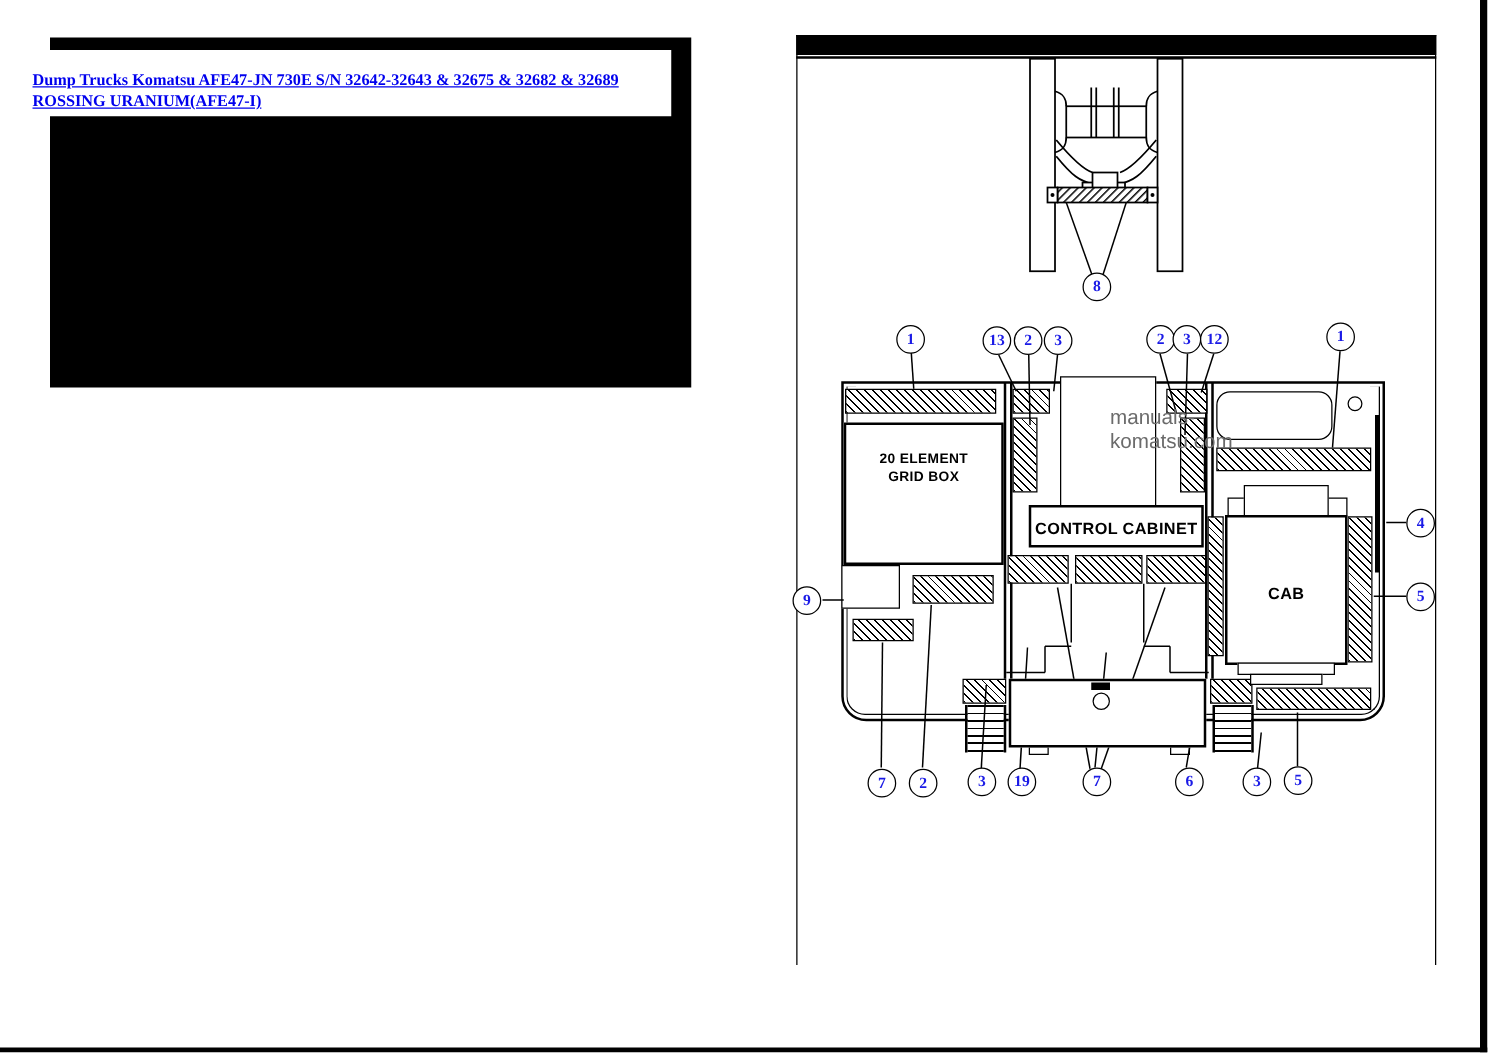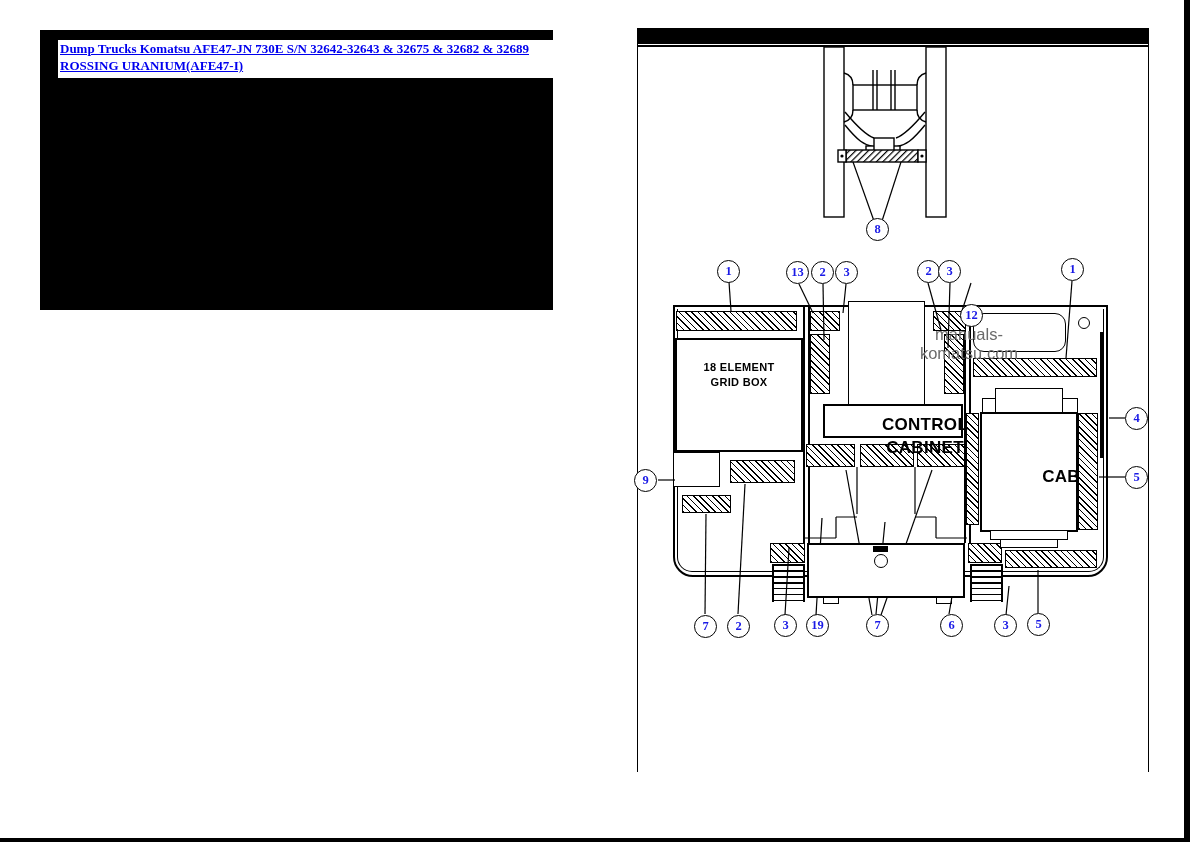--- a/index.html
+++ b/index.html
@@ -7,21 +7,21 @@
     position:relative;
     width:1190px;height:842px;
     background:#fff;
     font-family:"Liberation Sans",sans-serif;
     overflow:hidden;
   }
   .abs{position:absolute;box-sizing:border-box;}
 
   
   .black-panel{left:40px;top:30px;width:513px;height:280px;background:#000;}
-  .link-strip{left:58px;top:40px;width:513px;background:#fff;padding:1px 2px 3px 2px;}
+  .link-strip{left:24px;top:40px;width:513px;background:#fff;padding:16px 2px 3px 2px;}
   a.doc-link{
     font:bold 13px "Liberation Serif",serif;
     color:var(--link_blue,#0000EE);
     text-decoration:underline;
     line-height:1.3;
     display:block;
   }
 
   
   .panel-frame{left:637px;top:28px;width:512px;height:744px;border:1.5px solid #000;border-bottom:none;background:transparent;}
@@ -48,25 +48,25 @@
   .body-inner{
     border:1px solid #000;border-top:none;border-radius:0 0 15px 15px;background:transparent;
   }
   .divline{background:#000;width:1.5px;}
   .hole{border:1.5px solid #000;border-radius:50%;background:#fff;}
 
   .dlabel{
     font:bold 11px "Liberation Sans",sans-serif;
     letter-spacing:.3px;color:#000;text-align:center;line-height:1.35;
   }
-  .dlabel-mid{font-size:17px;margin-left:32px;}
+  .dlabel-mid{font-size:13px;}
   .watermark{
     font:16.5px "Liberation Sans",sans-serif;
     color:var(--watermark_gray,#6b6b6b);
-    text-align:center;z-index:12;
+    text-align:left;z-index:12;
   }
   .callout{
     width:23px;height:23px;border-radius:50%;
     border:1.5px solid #000;background:#fff;
     color:var(--callout_blue,#1a1ae6);
     display:flex;align-items:center;justify-content:center;
     font:bold 12.5px "Liberation Serif",serif;
     z-index:11;
   }
   svg.overlay{left:637px;top:28px;width:513px;height:752px;z-index:8;position:absolute;}
@@ -126,21 +126,21 @@
 <div class="abs wbox2" style="left:807px;top:543px;width:158px;height:55px;z-index:9;"></div>
 <div class="abs" style="left:873px;top:546px;width:15px;height:6px;background:#000;z-index:10;"></div>
 <div class="abs hole" style="left:874px;top:554px;width:14px;height:14px;z-index:10;"></div>
 <div class="abs wbox" style="left:823px;top:597px;width:16px;height:7px;"></div>
 <div class="abs wbox" style="left:936px;top:597px;width:16px;height:7px;"></div>
 
 <div class="abs grille" style="left:772px;top:564px;width:33px;height:38px;"></div>
 <div class="abs grille" style="left:970px;top:564px;width:33px;height:38px;"></div>
 
 <div class="abs dlabel z10" style="left:675px;top:360px;width:128px;">
-  <div>18 ELEMENT</div>
+  <div>20 ELEMENT</div>
   <div>GRID BOX</div>
 </div>
 <div class="abs dlabel dlabel-mid z10" style="left:823px;top:414px;width:140px;">CONTROL CABINET</div>
 <div class="abs dlabel dlabel-mid z10" style="left:980px;top:466px;width:98px;">CAB</div>
 <div class="abs watermark" style="left:888px;top:325px;width:162px;">manuals-komatsu.com</div>
 
 <svg class="overlay" viewBox="637 28 513 752">
   <g stroke="#000" stroke-width="1.4" fill="none">
 
     <rect x="824" y="47" width="20" height="170" fill="#fff"></rect>
@@ -208,21 +208,21 @@
   </g>
 </svg>
 
 <div class="abs callout" style="left:866px;top:218px;">8</div>
 <div class="abs callout" style="left:717px;top:260px;">1</div>
 <div class="abs callout" style="left:786px;top:261px;">13</div>
 <div class="abs callout" style="left:811px;top:261px;">2</div>
 <div class="abs callout" style="left:835px;top:261px;">3</div>
 <div class="abs callout" style="left:917px;top:260px;">2</div>
 <div class="abs callout" style="left:938px;top:260px;">3</div>
-<div class="abs callout" style="left:960px;top:260px;margin-top:44px;">12</div>
+<div class="abs callout" style="left:960px;top:260px;">12</div>
 <div class="abs callout" style="left:1061px;top:258px;">1</div>
 <div class="abs callout" style="left:634px;top:469px;">9</div>
 <div class="abs callout" style="left:1125px;top:407px;">4</div>
 <div class="abs callout" style="left:1125px;top:466px;">5</div>
 <div class="abs callout" style="left:694px;top:615px;">7</div>
 <div class="abs callout" style="left:727px;top:615px;">2</div>
 <div class="abs callout" style="left:774px;top:614px;">3</div>
 <div class="abs callout" style="left:806px;top:614px;">19</div>
 <div class="abs callout" style="left:866px;top:614px;">7</div>
 <div class="abs callout" style="left:940px;top:614px;">6</div>

